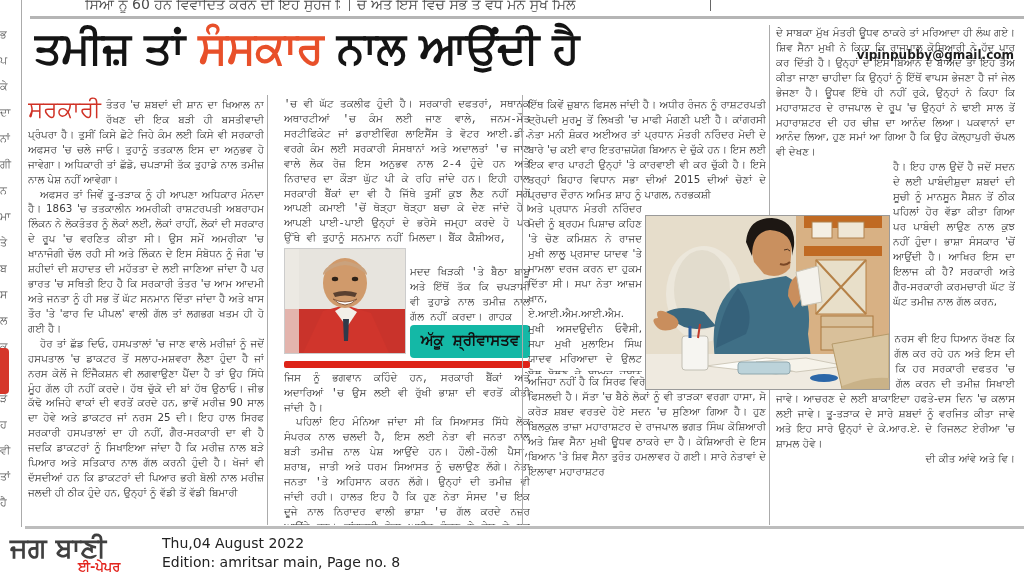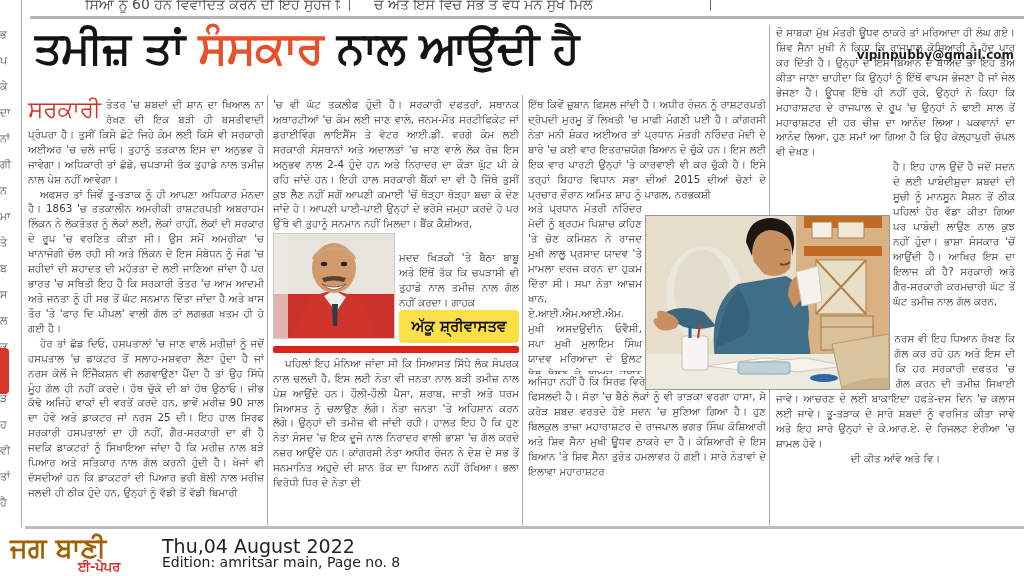--- a/index.html
+++ b/index.html
@@ -32,67 +32,67 @@
   .lead-word{float:left;color:#d03125;font-weight:normal;font-size:23px;line-height:1.1;
       margin:0 5px 0 0;}
   .beside{overflow:hidden;}
 
   
   .inset{margin:2px 0 3px;}
   .inset-row{display:flex;}
   .inset-photo{flex:0 0 120px;height:104px;border:1px solid #cccccc;background:#e9e6e0;}
   .inset-right{flex:1;display:flex;flex-direction:column;margin-left:4px;margin-top:17px;}
   .inset-right .wrap-text{flex:1;}
-  .caption-box{background:#fde047;border-radius:4px;text-align:center;
+  .caption-box{background:#14b8a6;border-radius:4px;text-align:center;
       font-weight:bold;color:#111;font-size:15px;padding:6px 2px 5px;}
   .caption-bar{height:7px;background:#dd2418;margin-top:3px;border-radius:2px;}
 
   
   .main-photo{left:645px;top:215px;width:243px;height:173px;border:1px solid #9a9a9a;
       background:#e3d8c4;overflow:hidden;}
 
   
   .scan-edge{left:25px;top:526px;width:999px;height:3px;background:#bdbdbd;}
-  .footer-logo1{left:10px;top:534px;font-size:27px;font-weight:bold;color:#a16207;line-height:1;}
+  .footer-logo1{left:10px;top:534px;font-size:27px;font-weight:bold;color:#404040;line-height:1;}
   .footer-logo2{left:78px;top:559px;font-size:13px;font-weight:bold;color:#e3261f;}
-  .footer-date{left:162px;top:535px;font-size:19px;color:#222222;}
+  .footer-date{left:162px;top:535px;font-size:14px;color:#222222;}
   .footer-edition{left:162px;top:554px;font-size:14px;color:#222222;}
 </style>
 </head>
 <body>
 
 <div class="abs top-strip" style="left:85px;top:0;width:255px;">
   <span class="inner">ਸਿਆ ਨੂੰ 60 ਹਨ ਵਿਵਾਦਿਤ ਕਰਨ ਦੀ ਇਹ ਸੁਹਜ ਇਹੀ</span>
 </div>
 <div class="abs strip-div" style="left:349px;"></div>
-<div class="abs top-strip" style="left:374px;top:0;width:335px;">
+<div class="abs top-strip" style="left:357px;top:0;width:335px;">
   <span class="inner">ਚ ਅਤੇ ਇਸ ਵਿਚ ਸਭ ਤੋਂ ਵੱਧ ਮਨ ਸੁਖ ਮਿਲੇ</span>
 </div>
 <div class="abs strip-div" style="left:710px;"></div>
 <div class="abs top-email" style="left:740px;top:0;width:274px;margin-top:48px;">
   <span>vipinpubby@gmail.com</span>
 </div>
 <div class="abs top-rule" style="left:30px;top:16px;width:994px;"></div>
 
 <div class="abs edge-sliver">ਭ ਪ ਕੇ ਦਾ ਨਾਂ ਗੀ ਨ ਮਾ ਤੇ ਬ ਸ ਲ ਕ ਣੇ ੜੇ ਹ ਵੀ ਤਾਂ ਹੈ</div>
 <div class="abs edge-red"></div>
 <div class="abs vrule" style="left:21px;top:0;height:527px;"></div>
 
 <div class="abs headline">
   <span>ਤਮੀਜ਼ ਤਾਂ </span><span class="hl">ਸੰਸਕਾਰ</span><span> ਨਾਲ ਆਉਂਦੀ ਹੈ</span>
 </div>
 
 <div class="abs col" style="left:28px;top:97px;width:236px;height:428px;">
-  <p class="first"><span class="lead-word">ਸਰਕਾਰੀ</span><span>ਤੰਤਰ 'ਚ ਸ਼ਬਦਾਂ ਦੀ ਸ਼ਾਨ ਦਾ ਖਿਆਲ ਨਾ ਰੱਖਣ ਦੀ ਇਕ ਬੜੀ ਹੀ ਬਸਤੀਵਾਦੀ ਪ੍ਰੰਪਰਾ ਹੈ। ਤੁਸੀਂ ਕਿਸੇ ਛੋਟੇ ਜਿਹੇ ਕੰਮ ਲਈ ਕਿਸੇ ਵੀ ਸਰਕਾਰੀ ਅਈਅਰ 'ਚ ਚਲੇ ਜਾਓ। ਤੁਹਾਨੂੰ ਤਤਕਾਲ ਇਸ ਦਾ ਅਨੁਭਵ ਹੋ ਜਾਵੇਗਾ। ਅਧਿਕਾਰੀ ਤਾਂ ਛੱਡੋ, ਚਪੜਾਸੀ ਤੱਕ ਤੁਹਾਡੇ ਨਾਲ ਤਮੀਜ਼ ਨਾਲ ਪੇਸ਼ ਨਹੀਂ ਆਵੇਗਾ।</span></p>
+  <p class="first"><span class="lead-word">ਸਰਕਾਰੀ</span><span>ਤੰਤਰ 'ਚ ਸ਼ਬਦਾਂ ਦੀ ਸ਼ਾਨ ਦਾ ਖਿਆਲ ਨਾ ਰੱਖਣ ਦੀ ਇਕ ਬੜੀ ਹੀ ਬਸਤੀਵਾਦੀ ਪ੍ਰੰਪਰਾ ਹੈ। ਤੁਸੀਂ ਕਿਸੇ ਛੋਟੇ ਜਿਹੇ ਕੰਮ ਲਈ ਕਿਸੇ ਵੀ ਸਰਕਾਰੀ ਅਫਸਰ 'ਚ ਚਲੇ ਜਾਓ। ਤੁਹਾਨੂੰ ਤਤਕਾਲ ਇਸ ਦਾ ਅਨੁਭਵ ਹੋ ਜਾਵੇਗਾ। ਅਧਿਕਾਰੀ ਤਾਂ ਛੱਡੋ, ਚਪੜਾਸੀ ਤੱਕ ਤੁਹਾਡੇ ਨਾਲ ਤਮੀਜ਼ ਨਾਲ ਪੇਸ਼ ਨਹੀਂ ਆਵੇਗਾ।</span></p>
   <p>ਅਫਸਰ ਤਾਂ ਜਿਵੇਂ ਤੂ-ਤੜਾਕ ਨੂੰ ਹੀ ਆਪਣਾ ਅਧਿਕਾਰ ਮੰਨਦਾ ਹੈ। 1863 'ਚ ਤਤਕਾਲੀਨ ਅਮਰੀਕੀ ਰਾਸ਼ਟਰਪਤੀ ਅਬਰਾਹਮ ਲਿੰਕਨ ਨੇ ਲੋਕਤੰਤਰ ਨੂੰ ਲੋਕਾਂ ਲਈ, ਲੋਕਾਂ ਰਾਹੀਂ, ਲੋਕਾਂ ਦੀ ਸਰਕਾਰ ਦੇ ਰੂਪ 'ਚ ਵਰਣਿਤ ਕੀਤਾ ਸੀ। ਉਸ ਸਮੇਂ ਅਮਰੀਕਾ 'ਚ ਖਾਨਾਜੰਗੀ ਚੱਲ ਰਹੀ ਸੀ ਅਤੇ ਲਿੰਕਨ ਦੇ ਇਸ ਸੰਬੋਧਨ ਨੂੰ ਜੰਗ 'ਚ ਸ਼ਹੀਦਾਂ ਦੀ ਸ਼ਹਾਦਤ ਦੀ ਮਹੱਤਤਾ ਦੇ ਲਈ ਜਾਣਿਆ ਜਾਂਦਾ ਹੈ ਪਰ ਭਾਰਤ 'ਚ ਸਥਿਤੀ ਇਹ ਹੈ ਕਿ ਸਰਕਾਰੀ ਤੰਤਰ 'ਚ ਆਮ ਆਦਮੀ ਅਤੇ ਜਨਤਾ ਨੂੰ ਹੀ ਸਭ ਤੋਂ ਘੱਟ ਸਨਮਾਨ ਦਿੱਤਾ ਜਾਂਦਾ ਹੈ ਅਤੇ ਖਾਸ ਤੌਰ 'ਤੇ 'ਫਾਰ ਦਿ ਪੀਪਲ' ਵਾਲੀ ਗੱਲ ਤਾਂ ਲਗਭਗ ਖਤਮ ਹੀ ਹੋ ਗਈ ਹੈ।</p>
   <p>ਹੋਰ ਤਾਂ ਛੱਡ ਦਿਓ, ਹਸਪਤਾਲਾਂ 'ਚ ਜਾਣ ਵਾਲੇ ਮਰੀਜ਼ਾਂ ਨੂੰ ਜਦੋਂ ਹਸਪਤਾਲ 'ਚ ਡਾਕਟਰ ਤੋਂ ਸਲਾਹ-ਮਸ਼ਵਰਾ ਲੈਣਾ ਹੁੰਦਾ ਹੈ ਜਾਂ ਨਰਸ ਕੋਲੋਂ ਜੇ ਇੰਜੈਕਸ਼ਨ ਵੀ ਲਗਵਾਉਣਾ ਪੈਂਦਾ ਹੈ ਤਾਂ ਉਹ ਸਿੱਧੇ ਮੂੰਹ ਗੱਲ ਹੀ ਨਹੀਂ ਕਰਦੇ। ਹੱਥ ਚੁੱਕੋ ਦੀ ਬਾਂ ਹੱਥ ਉਠਾਓ। ਜੀਭ ਕੱਢੋ ਅਜਿਹੇ ਵਾਕਾਂ ਦੀ ਵਰਤੋਂ ਕਰਦੇ ਹਨ, ਭਾਵੇਂ ਮਰੀਜ਼ 90 ਸਾਲ ਦਾ ਹੋਵੇ ਅਤੇ ਡਾਕਟਰ ਜਾਂ ਨਰਸ 25 ਦੀ। ਇਹ ਹਾਲ ਸਿਰਫ ਸਰਕਾਰੀ ਹਸਪਤਾਲਾਂ ਦਾ ਹੀ ਨਹੀਂ, ਗੈਰ-ਸਰਕਾਰੀ ਦਾ ਵੀ ਹੈ ਜਦਕਿ ਡਾਕਟਰਾਂ ਨੂੰ ਸਿਖਾਇਆ ਜਾਂਦਾ ਹੈ ਕਿ ਮਰੀਜ਼ ਨਾਲ ਬੜੇ ਪਿਆਰ ਅਤੇ ਸਤਿਕਾਰ ਨਾਲ ਗੱਲ ਕਰਨੀ ਹੁੰਦੀ ਹੈ। ਖੋਜਾਂ ਵੀ ਦੱਸਦੀਆਂ ਹਨ ਕਿ ਡਾਕਟਰਾਂ ਦੀ ਪਿਆਰ ਭਰੀ ਬੋਲੀ ਨਾਲ ਮਰੀਜ਼ ਜਲਦੀ ਹੀ ਠੀਕ ਹੁੰਦੇ ਹਨ, ਉਨ੍ਹਾਂ ਨੂੰ ਵੱਡੀ ਤੋਂ ਵੱਡੀ ਬਿਮਾਰੀ</p>
 </div>
 <div class="abs vrule" style="left:267px;top:95px;height:430px;"></div>
 
-<div class="abs col" style="left:273px;top:97px;width:246px;height:428px;">
+<div class="abs col" style="left:284px;top:97px;width:246px;height:428px;font-family:Liberation Mono, monospace;">
   <p class="first">'ਚ ਵੀ ਘੱਟ ਤਕਲੀਫ ਹੁੰਦੀ ਹੈ। ਸਰਕਾਰੀ ਦਫਤਰਾਂ, ਸਥਾਨਕ ਅਥਾਰਟੀਆਂ 'ਚ ਕੰਮ ਲਈ ਜਾਣ ਵਾਲੇ, ਜਨਮ-ਮੌਤ ਸਰਟੀਫਿਕੇਟ ਜਾਂ ਡਰਾਈਵਿੰਗ ਲਾਇਸੈਂਸ ਤੇ ਵੋਟਰ ਆਈ.ਡੀ. ਵਰਗੇ ਕੰਮ ਲਈ ਸਰਕਾਰੀ ਸੰਸਥਾਨਾਂ ਅਤੇ ਅਦਾਲਤਾਂ 'ਚ ਜਾਣ ਵਾਲੇ ਲੋਕ ਰੋਜ਼ ਇਸ ਅਨੁਭਵ ਨਾਲ 2-4 ਹੁੰਦੇ ਹਨ ਅਤੇ ਨਿਰਾਦਰ ਦਾ ਕੌੜਾ ਘੁੱਟ ਪੀ ਕੇ ਰਹਿ ਜਾਂਦੇ ਹਨ। ਇਹੀ ਹਾਲ ਸਰਕਾਰੀ ਬੈਂਕਾਂ ਦਾ ਵੀ ਹੈ ਜਿੱਥੇ ਤੁਸੀਂ ਕੁਝ ਲੈਣ ਨਹੀਂ ਸਗੋਂ ਆਪਣੀ ਕਮਾਈ 'ਚੋਂ ਥੋੜ੍ਹਾ ਥੋੜ੍ਹਾ ਬਚਾ ਕੇ ਦੇਣ ਜਾਂਦੇ ਹੋ। ਆਪਣੀ ਪਾਈ-ਪਾਈ ਉਨ੍ਹਾਂ ਦੇ ਭਰੋਸੇ ਜਮ੍ਹਾ ਕਰਦੇ ਹੋ ਪਰ ਉੱਥੇ ਵੀ ਤੁਹਾਨੂੰ ਸਨਮਾਨ ਨਹੀਂ ਮਿਲਦਾ। ਬੈਂਕ ਕੈਸ਼ੀਅਰ,</p>
   <div class="inset">
     <div class="inset-row">
       <svg class="inset-photo" viewBox="0 0 120 104" xmlns="http://www.w3.org/2000/svg">
         <rect width="120" height="104" fill="#e7e4de"></rect>
         <rect x="0" y="60" width="120" height="44" fill="#c9332b"></rect>
         <path d="M18 104 L38 62 L60 56 L86 64 L104 104 Z" fill="#d0352c"></path>
         <path d="M50 62 L60 56 L72 63 L62 78 Z" fill="#f2efe8"></path>
         <path d="M58 70 L64 70 L63 92 L59 92 Z" fill="#303a4a"></path>
         <ellipse cx="60" cy="34" rx="22" ry="25" fill="#d09a6b"></ellipse>
@@ -103,40 +103,41 @@
         <path d="M48 50 Q60 62 72 50 Q60 56 48 50" fill="#fff" stroke="#8a5a3a" stroke-width="1"></path>
         <rect x="0" y="0" width="14" height="104" fill="#eeebe5" opacity="0.7"></rect>
       </svg>
       <div class="inset-right">
         <p class="first wrap-text">ਮਦਦ ਖਿੜਕੀ 'ਤੇ ਬੈਠਾ ਬਾਬੂ ਅਤੇ ਇੱਥੋਂ ਤੱਕ ਕਿ ਚਪੜਾਸੀ ਵੀ ਤੁਹਾਡੇ ਨਾਲ ਤਮੀਜ਼ ਨਾਲ ਗੱਲ ਨਹੀਂ ਕਰਦਾ। ਗਾਹਕ</p>
         <div class="caption-box"><span>ਅੱਕੂ ਸ਼੍ਰੀਵਾਸਤਵ</span></div>
       </div>
     </div>
     <div class="caption-bar"></div>
   </div>
+  <p class="first">ਜਿਸ ਨੂੰ ਭਗਵਾਨ ਕਹਿੰਦੇ ਹਨ, ਸਰਕਾਰੀ ਬੈਂਕਾਂ ਅਤੇ ਅਦਾਰਿਆਂ 'ਚ ਉਸ ਲਈ ਵੀ ਰੁੱਖੀ ਭਾਸ਼ਾ ਦੀ ਵਰਤੋਂ ਕੀਤੀ ਜਾਂਦੀ ਹੈ।</p>
   <p>ਪਹਿਲਾਂ ਇਹ ਮੰਨਿਆ ਜਾਂਦਾ ਸੀ ਕਿ ਸਿਆਸਤ ਸਿੱਧੇ ਲੋਕ ਸੰਪਰਕ ਨਾਲ ਚਲਦੀ ਹੈ, ਇਸ ਲਈ ਨੇਤਾ ਵੀ ਜਨਤਾ ਨਾਲ ਬੜੀ ਤਮੀਜ਼ ਨਾਲ ਪੇਸ਼ ਆਉਂਦੇ ਹਨ। ਹੌਲੀ-ਹੌਲੀ ਪੈਸਾ, ਸ਼ਰਾਬ, ਜਾਤੀ ਅਤੇ ਧਰਮ ਸਿਆਸਤ ਨੂੰ ਚਲਾਉਣ ਲੱਗੇ। ਨੇਤਾ ਜਨਤਾ 'ਤੇ ਅਹਿਸਾਨ ਕਰਨ ਲੱਗੇ। ਉਨ੍ਹਾਂ ਦੀ ਤਮੀਜ਼ ਵੀ ਜਾਂਦੀ ਰਹੀ। ਹਾਲਤ ਇਹ ਹੈ ਕਿ ਹੁਣ ਨੇਤਾ ਸੰਸਦ 'ਚ ਇਕ ਦੂਜੇ ਨਾਲ ਨਿਰਾਦਰ ਵਾਲੀ ਭਾਸ਼ਾ 'ਚ ਗੱਲ ਕਰਦੇ ਨਜ਼ਰ ਆਉਂਦੇ ਹਨ। ਕਾਂਗਰਸੀ ਨੇਤਾ ਅਧੀਰ ਰੰਜਨ ਨੇ ਦੇਸ਼ ਦੇ ਸਭ ਤੋਂ ਸਨਮਾਨਿਤ ਅਹੁਦੇ ਦੀ ਸ਼ਾਨ ਤੱਕ ਦਾ ਧਿਆਨ ਨਹੀਂ ਰੱਖਿਆ। ਭਲਾ ਵਿਰੋਧੀ ਧਿਰ ਦੇ ਨੇਤਾ ਦੀ</p>
 </div>
 <div class="abs vrule" style="left:522px;top:95px;height:430px;"></div>
 
 <div class="abs col" style="left:528px;top:97px;width:238px;height:428px;">
   <p class="first">ਇੱਥ ਕਿਵੇਂ ਜ਼ੁਬਾਨ ਫਿਸਲ ਜਾਂਦੀ ਹੈ। ਅਧੀਰ ਰੰਜਨ ਨੂੰ ਰਾਸ਼ਟਰਪਤੀ ਦ੍ਰੋਪਦੀ ਮੁਰਮੂ ਤੋਂ ਲਿਖਤੀ 'ਚ ਮਾਫੀ ਮੰਗਣੀ ਪਈ ਹੈ। ਕਾਂਗਰਸੀ ਨੇਤਾ ਮਨੀ ਸ਼ੰਕਰ ਅਈਅਰ ਤਾਂ ਪ੍ਰਧਾਨ ਮੰਤਰੀ ਨਰਿੰਦਰ ਮੋਦੀ ਦੇ ਬਾਰੇ 'ਚ ਕਈ ਵਾਰ ਇਤਰਾਜ਼ਯੋਗ ਬਿਆਨ ਦੇ ਚੁੱਕੇ ਹਨ। ਇਸ ਲਈ ਇਕ ਵਾਰ ਪਾਰਟੀ ਉਨ੍ਹਾਂ 'ਤੇ ਕਾਰਵਾਈ ਵੀ ਕਰ ਚੁੱਕੀ ਹੈ। ਇਸੇ ਤਰ੍ਹਾਂ ਬਿਹਾਰ ਵਿਧਾਨ ਸਭਾ ਦੀਆਂ 2015 ਦੀਆਂ ਚੋਣਾਂ ਦੇ ਪ੍ਰਚਾਰ ਦੌਰਾਨ ਅਮਿਤ ਸ਼ਾਹ ਨੂੰ ਪਾਗਲ, ਨਰਭਕਸ਼ੀ</p>
   <div class="beside" style="width:114px;height:173px;">
     <p class="first">ਅਤੇ ਪ੍ਰਧਾਨ ਮੰਤਰੀ ਨਰਿੰਦਰ ਮੋਦੀ ਨੂੰ ਬ੍ਰਹਮ ਪਿਸ਼ਾਚ ਕਹਿਣ 'ਤੇ ਚੋਣ ਕਮਿਸ਼ਨ ਨੇ ਰਾਜਦ ਮੁਖੀ ਲਾਲੂ ਪ੍ਰਸਾਦ ਯਾਦਵ 'ਤੇ ਮਾਮਲਾ ਦਰਜ ਕਰਨ ਦਾ ਹੁਕਮ ਦਿੱਤਾ ਸੀ। ਸਪਾ ਨੇਤਾ ਆਜ਼ਮ ਖਾਨ, ਏ.ਆਈ.ਐਮ.ਆਈ.ਐਮ. ਮੁਖੀ ਅਸਦਉਦੀਨ ਓਵੈਸੀ, ਸਪਾ ਮੁਖੀ ਮੁਲਾਇਮ ਸਿੰਘ ਯਾਦਵ ਮਰਿਆਦਾ ਦੇ ਉਲਟ ਬੋਲ ਬੋਲਣ ਦੇ ਬਾਅਦ ਜ਼ੁਬਾਨ ਫਿਸਲਣ ਦੀ ਆੜ ਲੈਂਦੇ ਰਹੇ ਹਨ।</p>
   </div>
   <p class="first">ਅਜਿਹਾ ਨਹੀਂ ਹੈ ਕਿ ਸਿਰਫ ਵਿਰੋਧੀ ਧਿਰ ਦੇ ਨੇਤਾਵਾਂ ਦੀ ਹੀ ਜ਼ੁਬਾਨ ਫਿਸਲਦੀ ਹੈ। ਸੱਤਾ 'ਚ ਬੈਠੇ ਲੋਕਾਂ ਨੂੰ ਵੀ ਤਾੜਕਾ ਵਰਗਾ ਹਾਸਾ, ਸੋ ਕਰੋੜ ਸ਼ਬਦ ਵਰਤਦੇ ਹੋਏ ਸਦਨ 'ਚ ਸੁਣਿਆ ਗਿਆ ਹੈ। ਹੁਣ ਬਿਲਕੁਲ ਤਾਜ਼ਾ ਮਹਾਰਾਸ਼ਟਰ ਦੇ ਰਾਜਪਾਲ ਭਗਤ ਸਿੰਘ ਕੋਸ਼ਿਆਰੀ ਅਤੇ ਸ਼ਿਵ ਸੈਨਾ ਮੁਖੀ ਊਧਵ ਠਾਕਰੇ ਦਾ ਹੈ। ਕੋਸ਼ਿਆਰੀ ਦੇ ਇਸ ਬਿਆਨ 'ਤੇ ਸ਼ਿਵ ਸੈਨਾ ਤੁਰੰਤ ਹਮਲਾਵਰ ਹੋ ਗਈ। ਸਾਰੇ ਨੇਤਾਵਾਂ ਦੇ ਇਲਾਵਾ ਮਹਾਰਾਸ਼ਟਰ</p>
 </div>
 <div class="abs vrule" style="left:769px;top:25px;height:500px;"></div>
 
 <div class="abs col" style="left:776px;top:25px;width:239px;height:502px;">
   <p class="first">ਦੇ ਸਾਬਕਾ ਮੁੱਖ ਮੰਤਰੀ ਊਧਵ ਠਾਕਰੇ ਤਾਂ ਮਰਿਆਦਾ ਹੀ ਲੰਘ ਗਏ। ਸ਼ਿਵ ਸੈਨਾ ਮੁਖੀ ਨੇ ਕਿਹਾ ਕਿ ਰਾਜਪਾਲ ਕੋਸ਼ਿਆਰੀ ਨੇ ਹੱਦ ਪਾਰ ਕਰ ਦਿੱਤੀ ਹੈ। ਉਨ੍ਹਾਂ ਦੇ ਇਸ ਬਿਆਨ ਦੇ ਬਾਅਦ ਤਾਂ ਇਹ ਤੈਅ ਕੀਤਾ ਜਾਣਾ ਚਾਹੀਦਾ ਕਿ ਉਨ੍ਹਾਂ ਨੂੰ ਇੱਥੋਂ ਵਾਪਸ ਭੇਜਣਾ ਹੈ ਜਾਂ ਜੇਲ ਭੇਜਣਾ ਹੈ। ਊਧਵ ਇੱਥੇ ਹੀ ਨਹੀਂ ਰੁਕੇ, ਉਨ੍ਹਾਂ ਨੇ ਕਿਹਾ ਕਿ ਮਹਾਰਾਸ਼ਟਰ ਦੇ ਰਾਜਪਾਲ ਦੇ ਰੂਪ 'ਚ ਉਨ੍ਹਾਂ ਨੇ ਢਾਈ ਸਾਲ ਤੋਂ ਮਹਾਰਾਸ਼ਟਰ ਦੀ ਹਰ ਚੀਜ਼ ਦਾ ਆਨੰਦ ਲਿਆ। ਪਕਵਾਨਾਂ ਦਾ ਆਨੰਦ ਲਿਆ, ਹੁਣ ਸਮਾਂ ਆ ਗਿਆ ਹੈ ਕਿ ਉਹ ਕੋਲ੍ਹਾਪੁਰੀ ਚੱਪਲ ਵੀ ਦੇਖਣ।</p>
   <div class="beside" style="width:122px;height:172px;margin-left:117px;">
     <p class="first">ਹੈ। ਇਹ ਹਾਲ ਉਦੋਂ ਹੈ ਜਦੋਂ ਸਦਨ ਦੇ ਲਈ ਪਾਬੰਦੀਸ਼ੁਦਾ ਸ਼ਬਦਾਂ ਦੀ ਸੂਚੀ ਨੂੰ ਮਾਨਸੂਨ ਸੈਸ਼ਨ ਤੋਂ ਠੀਕ ਪਹਿਲਾਂ ਹੋਰ ਵੱਡਾ ਕੀਤਾ ਗਿਆ ਪਰ ਪਾਬੰਦੀ ਲਾਉਣ ਨਾਲ ਕੁਝ ਨਹੀਂ ਹੁੰਦਾ। ਭਾਸ਼ਾ ਸੰਸਕਾਰ 'ਚੋਂ ਆਉਂਦੀ ਹੈ। ਆਖਿਰ ਇਸ ਦਾ ਇਲਾਜ ਕੀ ਹੈ? ਸਰਕਾਰੀ ਅਤੇ ਗੈਰ-ਸਰਕਾਰੀ ਕਰਮਚਾਰੀ ਘੱਟ ਤੋਂ ਘੱਟ ਤਮੀਜ਼ ਨਾਲ ਗੱਲ ਕਰਨ,</p>
   </div>
   <p class="first">ਇਹ ਬੜਾ ਜ਼ਰੂਰੀ ਹੈ। ਡਾਕਟਰ, ਨਰਸ ਵੀ ਇਹ ਧਿਆਨ ਰੱਖਣ ਕਿ ਕਿਸ ਉਮਰ ਦੇ ਲੋਕਾਂ ਨਾਲ ਉਹ ਗੱਲ ਕਰ ਰਹੇ ਹਨ ਅਤੇ ਇਸ ਦੀ ਸਿਰਫ ਇਕ ਹੀ ਵੈਕਸੀਨ ਹੈ ਕਿ ਹਰ ਸਰਕਾਰੀ ਦਫਤਰ 'ਚ ਮੁਲਾਜ਼ਮਾਂ ਨੂੰ ਆਮ ਲੋਕਾਂ ਨਾਲ ਗੱਲ ਕਰਨ ਦੀ ਤਮੀਜ਼ ਸਿਖਾਈ ਜਾਵੇ। ਆਚਰਣ ਦੇ ਲਈ ਬਾਕਾਇਦਾ ਹਫਤੇ-ਦਸ ਦਿਨ 'ਚ ਕਲਾਸ ਲਈ ਜਾਵੇ। ਤੂ-ਤੜਾਕ ਦੇ ਸਾਰੇ ਸ਼ਬਦਾਂ ਨੂੰ ਵਰਜਿਤ ਕੀਤਾ ਜਾਵੇ ਅਤੇ ਇਹ ਸਾਰੇ ਉਨ੍ਹਾਂ ਦੇ ਕੇ.ਆਰ.ਏ. ਦੇ ਰਿਜਲਟ ਏਰੀਆ 'ਚ ਸ਼ਾਮਲ ਹੋਵੇ।</p>
-  <p style="text-align:center;text-indent:0;">ਦੀ ਕੀਤ ਆਂਵੇ ਅਤੇ ਵਿ।</p>
+  <p style="text-align:right;text-indent:0;">ਦੀ ਕੀਤ ਆਂਵੇ ਅਤੇ ਵਿ।</p>
 </div>
 
 <svg class="abs main-photo" viewBox="0 0 243 173" xmlns="http://www.w3.org/2000/svg">
   <rect width="243" height="173" fill="#e6ddcb"></rect>
   <rect x="150" y="0" width="93" height="140" fill="#d8b184"></rect>
   <rect x="158" y="0" width="78" height="12" fill="#c06a23"></rect>
   <rect x="158" y="30" width="78" height="10" fill="#c06a23"></rect>
   <rect x="166" y="6" width="20" height="16" fill="#f4efe4" stroke="#b0814c"></rect>
   <rect x="192" y="6" width="26" height="16" fill="#efe7d6" stroke="#b0814c"></rect>
   <rect x="170" y="44" width="50" height="54" fill="#e8dfc9" stroke="#b58147"></rect>

